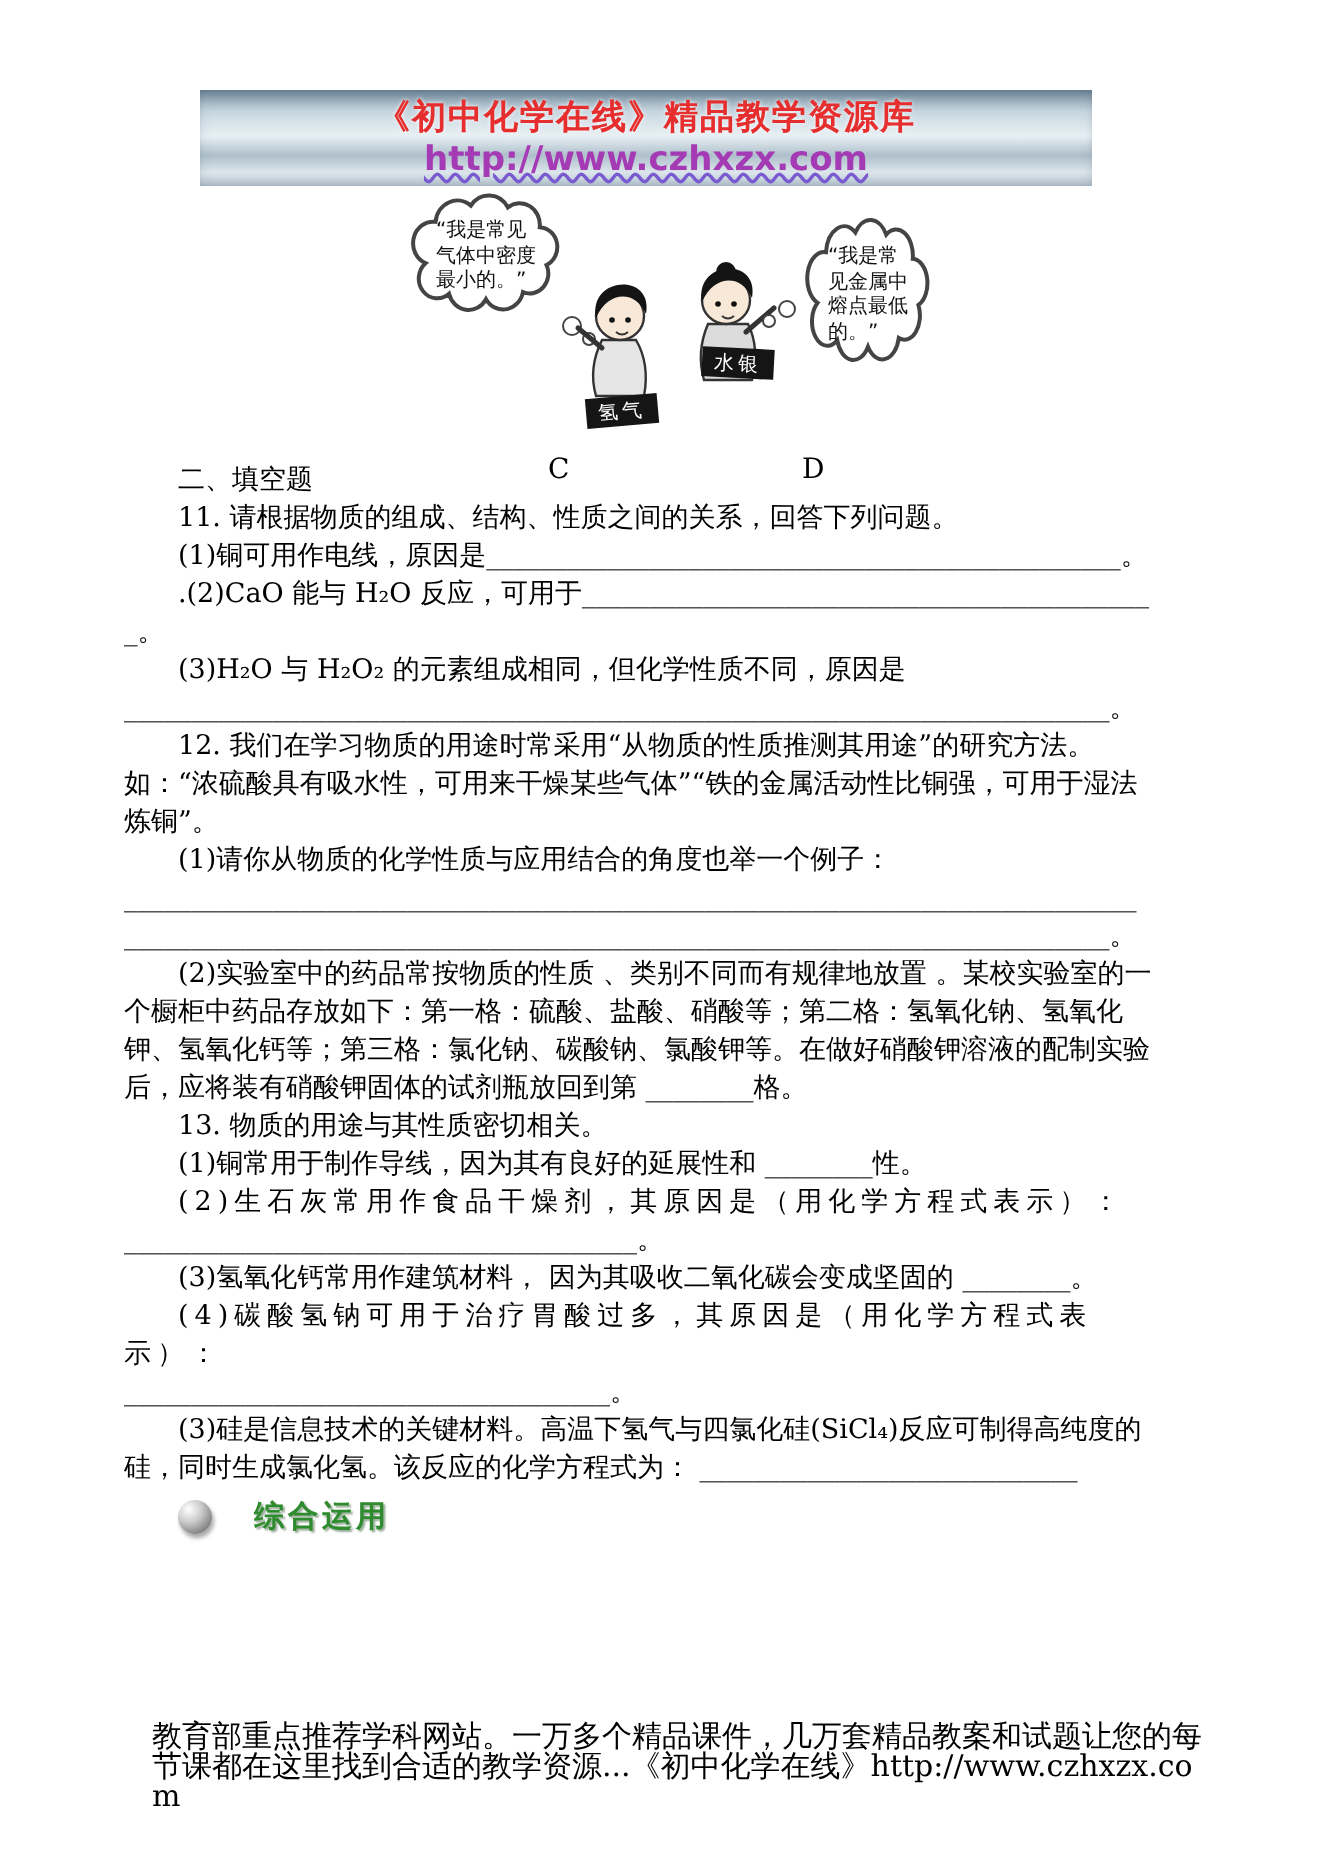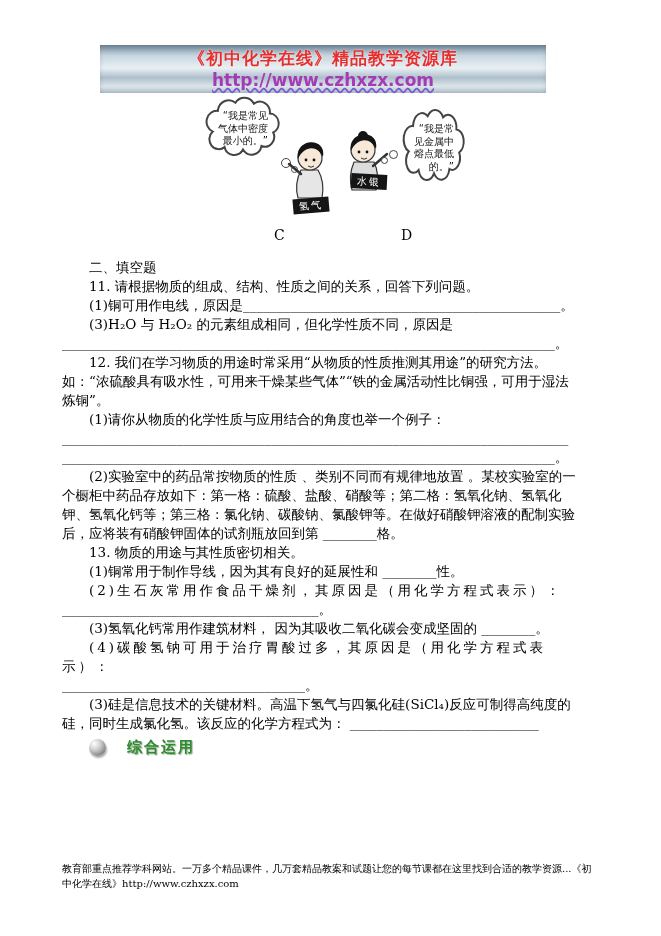--- a/index.html
+++ b/index.html
@@ -27,21 +27,21 @@
     margin-top:0;font-size:17px;font-weight:bold;color:#a43bb4;
     text-decoration-line:underline;text-decoration-style:wavy;text-decoration-color:#7a5ad0;
     font-family:"DejaVu Sans","Liberation Sans",sans-serif;cursor:pointer;
   }
 
   
   .bubble{position:absolute;}
   .bubble svg.cloud{position:absolute;inset:0;width:100%;height:100%;}
   .bubble-text{
     position:absolute;inset:0;display:flex;align-items:center;justify-content:center;
-    text-align:right;font-size:10px;line-height:12.5px;white-space:pre-line;
+    text-align:left;font-size:10px;line-height:12.5px;white-space:pre-line;
     font-family:"DejaVu Sans","Liberation Sans",sans-serif;color:#111;padding-top:2px;
   }
   .bubble-c{left:201px;top:92px;width:84px;height:72px;}
   .bubble-d{left:399px;top:103px;width:70px;height:88px;}
   .puff{position:absolute;background:#fff;border:1.5px solid #444;border-radius:50%;}
   .puff-c1{left:281px;top:158px;width:8px;height:8px;}
   .puff-c2{left:291px;top:166px;width:5px;height:5px;}
   .puff-d1{left:389px;top:150px;width:7px;height:7px;}
   .puff-d2{left:381px;top:157px;width:5px;height:5px;}
   .figure{position:absolute;}
@@ -53,21 +53,21 @@
     font-family:"DejaVu Sans","Liberation Sans",sans-serif;letter-spacing:2px;
   }
   .badge-qi{left:293px;top:198px;transform:rotate(-5deg);}
   .badge-shui{left:351px;top:174px;transform:rotate(3deg);}
   .option-letter{position:absolute;font-size:14px;font-family:"DejaVu Serif",serif;}
   .option-c{left:274px;top:227px;}
   .option-d{left:401px;top:227px;}
 
   
   .content{
-    position:absolute;left:62px;top:258px;width:514px;
+    position:absolute;left:62px;top:231px;width:514px;
     font-size:13.5px;line-height:19px;word-break:break-all;
   }
   .content p{margin:0;text-indent:2em;}
   .content p.noindent{text-indent:0;}
   .content p.spread{letter-spacing:3px;}
 
   
   .badge-row{display:flex;align-items:center;gap:21px;margin-top:5px;margin-left:2em;}
   .sphere{
     width:17px;height:17px;border-radius:50%;flex:0 0 auto;
@@ -75,22 +75,22 @@
     box-shadow:1px 2px 2px rgba(0,0,0,.35);
   }
   .badge-label{
     font-size:15px;font-weight:bold;color:#2e8b2e;
     text-shadow:1px 1px 1px #99aa99;
     font-family:"DejaVu Sans","Liberation Sans",sans-serif;letter-spacing:2px;
   }
 
   
   .footer{
-    position:absolute;left:62px;top:861px;width:534px;
-    font-size:10px;line-height:15px;word-break:break-all;color:#000;
+    position:absolute;left:76px;top:861px;width:534px;
+    font-size:15px;line-height:15px;word-break:break-all;color:#000;
   }
 </style>
 </head>
 <body>
 
 <div class="page">
 
   <div class="banner">
     <div class="banner-title">《初中化学在线》精品教学资源库</div>
     <div class="banner-url">http://www.czhxzx.com</div>
@@ -143,20 +143,21 @@
   </div>
 
   <div class="option-letter option-c">C</div>
   <div class="option-letter option-d">D</div>
 
   <div class="content">
     <p>二、填空题</p>
 
     <p>11. 请根据物质的组成、结构、性质之间的关系，回答下列问题。</p>
     <p>(1)铜可用作电线，原因是_______________________________________________。</p>
+    <p>.(2)CaO 能与 H₂O 反应，可用于___________________________________________。</p>
     <p>(3)H₂O 与 H₂O₂ 的元素组成相同，但化学性质不同，原因是</p>
     <p class="noindent">_________________________________________________________________________。</p>
 
     <p>12. 我们在学习物质的用途时常采用“从物质的性质推测其用途”的研究方法。如：“浓硫酸具有吸水性，可用来干燥某些气体”“铁的金属活动性比铜强，可用于湿法炼铜”。</p>
     <p>(1)请你从物质的化学性质与应用结合的角度也举一个例子：</p>
     <p class="noindent">___________________________________________________________________________</p>
     <p class="noindent">_________________________________________________________________________。</p>
     <p>(2)实验室中的药品常按物质的性质 、类别不同而有规律地放置 。某校实验室的一个橱柜中药品存放如下：第一格：硫酸、盐酸、硝酸等；第二格：氢氧化钠、氢氧化钾、氢氧化钙等；第三格：氯化钠、碳酸钠、氯酸钾等。在做好硝酸钾溶液的配制实验后，应将装有硝酸钾固体的试剂瓶放回到第 ________格。</p>
 
     <p>13. 物质的用途与其性质密切相关。</p>

